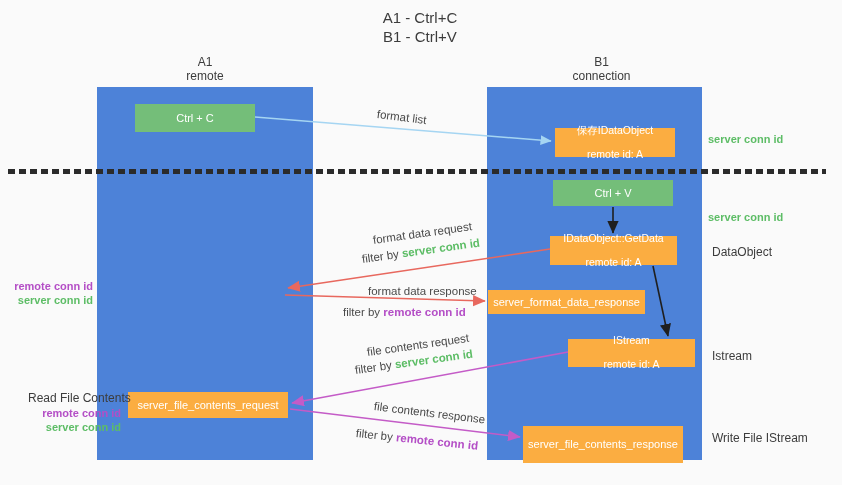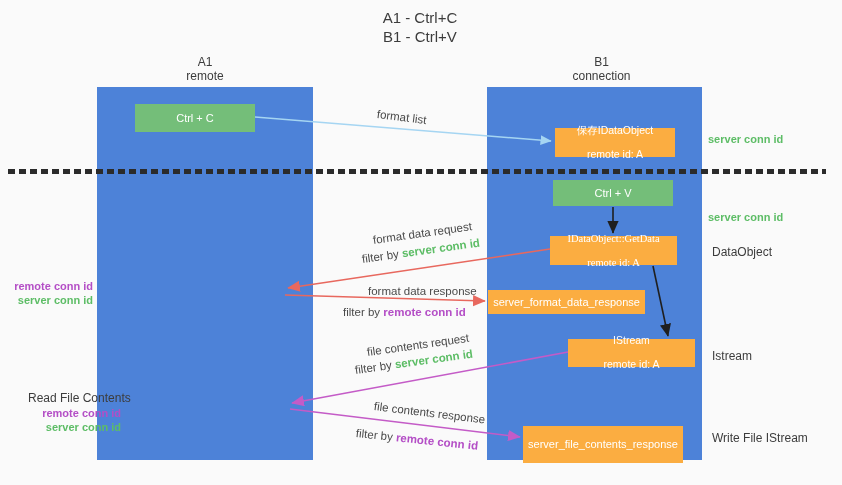--- a/index.html
+++ b/index.html
@@ -75,33 +75,34 @@
 
   <div class="box green" style="left:135px;top:104px;width:120px;height:28px;">Ctrl + C</div>
 
   <div class="box orange two-line" style="left:555px;top:128px;width:120px;height:29px;">
     <div>保存IDataObject</div>
     <div>remote id: A</div>
   </div>
 
   <div class="box green" style="left:553px;top:180px;width:120px;height:26px;">Ctrl + V</div>
 
-  <div class="box orange two-line" style="left:550px;top:236px;width:127px;height:29px;font-family:Liberation Serif, serif;">
+  <div class="box orange two-line" style="left:550px;top:236px;width:127px;height:29px;">
     <div>IDataObject::GetData</div>
     <div>remote id: A</div>
   </div>
 
 
   <div class="box orange" style="left:488px;top:290px;width:157px;height:24px;">server_format_data_response</div>
 
   <div class="box orange two-line" style="left:568px;top:339px;width:127px;height:28px;">
     <div>IStream</div>
     <div>remote id: A</div>
   </div>
 
+  <div class="box orange" style="left:128px;top:392px;width:160px;height:26px;">server_file_contents_request</div>
 
   <div class="box orange" style="left:523px;top:426px;width:160px;height:37px;">server_file_contents_response</div>
 
   <div class="arrow-label" style="left:377px;top:108px;transform:rotate(7deg);">format list</div>
 
   <div class="arrow-label" style="left:373px;top:234px;transform:rotate(-8deg);">format data request</div>
   <div class="arrow-label" style="left:362px;top:253px;transform:rotate(-8deg);">
     <span>filter by</span> <span class="green-bold">server conn id</span>
   </div>
 

